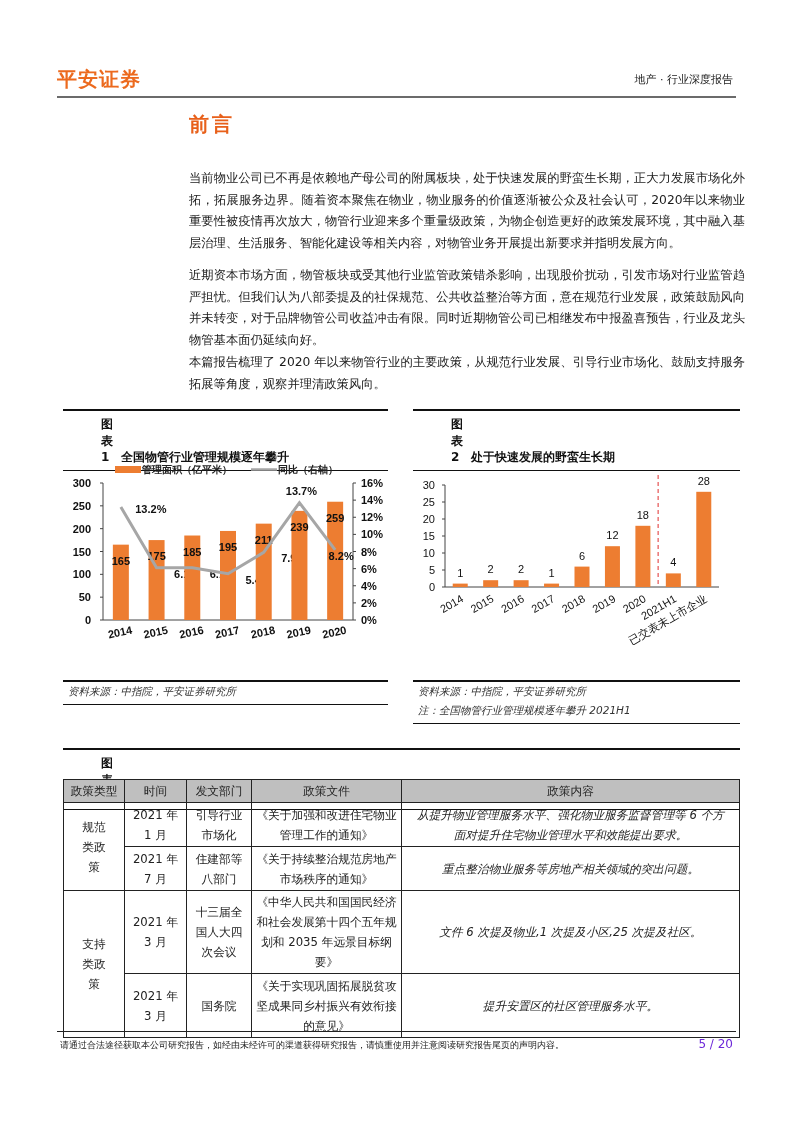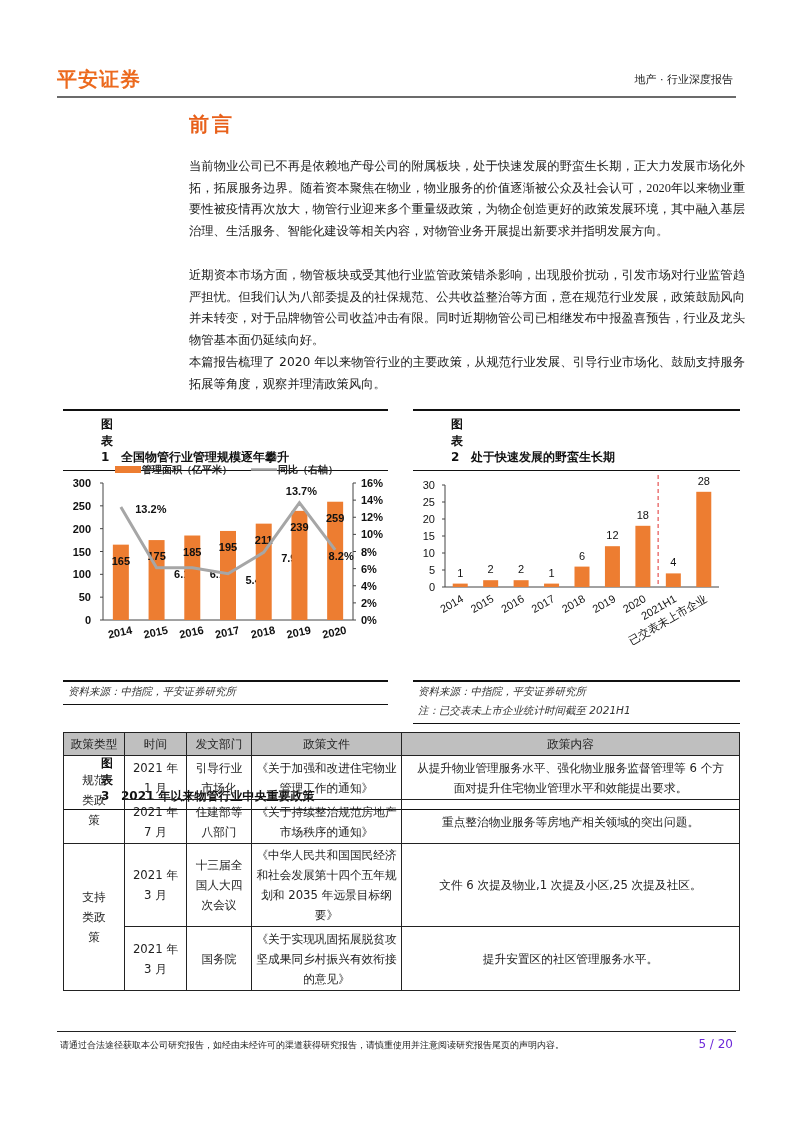--- a/index.html
+++ b/index.html
@@ -6,42 +6,42 @@
   html, body { width: 793px; height: 1122px; background: #ffffff; }
   body { position: relative; font-family: "DejaVu Sans", "Liberation Sans", sans-serif; color: #1a1a1a; overflow: hidden; }
 
   .logo { position: absolute; left: 57px; top: 66px; font-size: 20px; font-weight: bold; color: #ec6a1e; letter-spacing: 1px; }
   .header-right { position: absolute; right: 60px; top: 72px; font-size: 11px; color: #222; margin-left: 41px; }
   .header-rule { position: absolute; left: 57px; right: 57px; top: 96px; height: 2px; background: #6b6b6b; }
 
   .section-title { position: absolute; left: 189px; top: 111px; font-size: 20px; font-weight: bold; color: #e8601a; letter-spacing: 3px; }
 
   .para { position: absolute; left: 189px; width: 556px; font-size: 12.3px; line-height: 21.6px; color: #1a1a1a; text-align: justify; }
-  .p1 { top: 156px; font-family: Liberation Serif, serif; }
+  .p1 { top: 168px; }
   .p2 { top: 265px; }
   .p3 { top: 352px; }
 
   .fig-title { position: absolute; font-size: 12px; font-weight: bold; color: #111; border-top: 2px solid #111; border-bottom: 1px solid #111; padding: 5px 0 4px 2px; }
   .fig-title .num { display: inline-block; width: 56px; padding-left: 36px; }
   .ft1 { left: 63px; width: 325px; top: 409px; }
   .ft2 { left: 413px; width: 327px; top: 409px; }
   .ft3 { left: 63px; width: 677px; top: 748px; }
 
   .chart { position: absolute; }
   .chart svg text { font-family: "Liberation Sans", sans-serif; }
 
   .source { position: absolute; font-size: 10.5px; font-style: italic; color: #333; }
   .src1 { left: 63px; width: 325px; top: 680px; border-top: 2px solid #111; border-bottom: 1px solid #111; padding: 3px 0 5px 5px; }
   .src2 { left: 413px; width: 327px; top: 680px; border-top: 2px solid #111; padding: 3px 0 5px 5px; }
   .note2 { left: 413px; width: 327px; top: 700px; border-bottom: 1px solid #111; padding: 4px 0 5px 5px; }
 
-  table.policy { position: absolute; left: 63px; top: 732px; width: 677px; border-collapse: collapse; font-size: 11.7px; color: #222; }
+  table.policy { position: absolute; left: 63px; top: 779px; width: 677px; border-collapse: collapse; font-size: 11.7px; color: #222; }
   table.policy th, table.policy td { border: 1.4px solid #222; text-align: center; vertical-align: middle; line-height: 20px; padding: 1px 3px; }
   table.policy th { background: #bfbfbf; font-weight: normal; height: 22px; }
-  table.policy td.content { padding: 0 10px; }
+  table.policy td.content { padding: 0 10px; font-style: italic; }
 
   .footer-rule { position: absolute; left: 57px; right: 57px; top: 1031px; height: 1px; background: #222; }
   .footer-text { position: absolute; left: 60px; top: 1039px; font-size: 9px; color: #222; }
   .page-num { position: absolute; right: 60px; top: 1037px; font-size: 12px; color: #6d28d9; }
 </style>
 </head>
 <body>
 
 <div class="logo">平安证券</div>
 <div class="header-right">地产 · 行业深度报告</div>
@@ -170,21 +170,21 @@
       <text x="233.88888888888889" y="131" font-size="11" text-anchor="end" fill="#111" transform="rotate(-30 233.88888888888889 131)">2020</text>
       <rect x="252.83333333333331" y="103.4" width="15" height="13.6" fill="#ed7d31"></rect>
       <text x="260.3333333333333" y="96.4" font-size="11" text-anchor="middle" fill="#111">4</text>
       <text x="264.3333333333333" y="131" font-size="11" text-anchor="end" fill="#111" transform="rotate(-30 264.3333333333333 131)">2021H1</text>
       <rect x="283.27777777777777" y="21.799999999999997" width="15" height="95.2" fill="#ed7d31"></rect>
       <text x="290.77777777777777" y="14.799999999999997" font-size="11" text-anchor="middle" fill="#111">28</text>
       <text x="294.77777777777777" y="131" font-size="11" text-anchor="end" fill="#111" transform="rotate(-30 294.77777777777777 131)">已交表未上市企业</text>
       <line x1="245.1111111111111" y1="5" x2="245.1111111111111" y2="117" stroke="#e03030" stroke-width="1" stroke-dasharray="4,3"></line>
     </svg></div>
 <div class="source src2">资料来源：中指院，平安证券研究所</div>
-<div class="source note2">注：已交表未上市企业统计时间截至 2021H1</div>
+<div class="source note2">注：全国物管行业管理规模逐年攀升 2021H1</div>
 
 <div class="fig-title ft3">
   <span class="num">图表3</span><span>2021 年以来物管行业中央重要政策</span>
 </div>
 <table class="policy">
   <colgroup>
     <col style="width:61px">
       <col style="width:62px">
       <col style="width:65px">
       <col style="width:150px">

